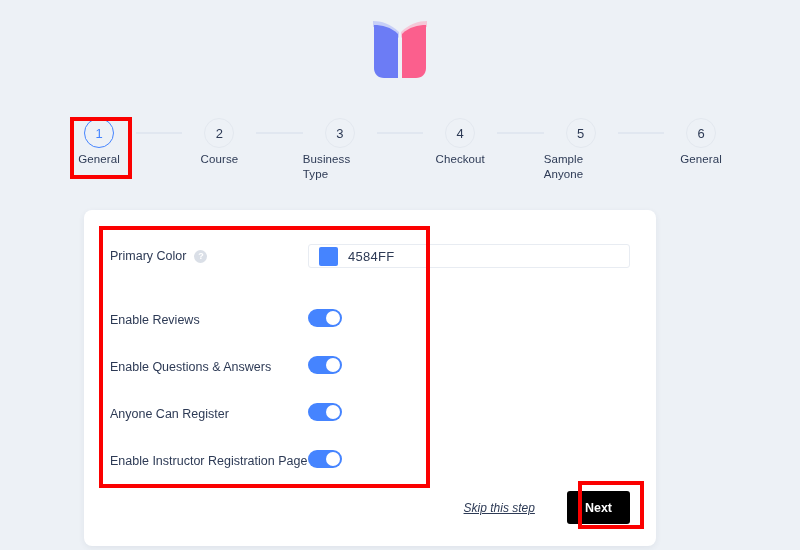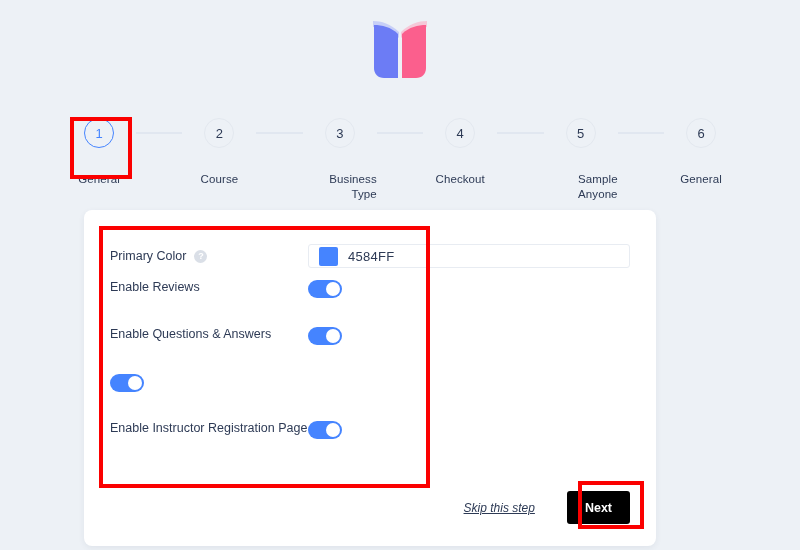--- a/index.html
+++ b/index.html
@@ -31,42 +31,42 @@
   .step-circle {
     width: 30px; height: 30px; border-radius: 50%;
     border: 1.6px solid #e3e8ef; background: #edf1f6;
     display: flex; align-items: center; justify-content: center;
     font-size: 13px; color: #2d3a55; font-weight: 400;
   }
   .step.active .step-circle {
     border-color: #4584ff; background: #edf1f6; color: #4584ff;
   }
   .step-label {
-    margin-top: 24px; font-size: 11.5px; color: #2d3a55;
-    text-align: right; line-height: 1.28; letter-spacing: .1px;
+    margin-top: 4px; font-size: 11.5px; color: #2d3a55;
+    text-align: left; line-height: 1.28; letter-spacing: .1px;
   }
   .connector {
     flex: 1 1 auto; height: 2px; background: #e1e7f0;
     margin-top: 14px; min-width: 10px;
   }
 
   
   .card {
     position: absolute; left: 84px; top: 210px;
     width: 572px; height: 336px;
     background: #ffffff; border-radius: 8px;
     box-shadow: 0 2px 6px rgba(45,58,85,.07);
   }
 
   .form {
     position: absolute; left: 26px; top: 22px; right: 26px;
   }
 
   .row {
-    display: flex; align-items: flex-start;
+    display: flex; align-items: flex-end;
     height: 47px;
   }
   .row.color-row { height: 48px; align-items: center; }
 
   .row-label {
     width: 198px; flex: 0 0 198px;
     font-size: 12.5px; color: #2d3a55;
     display: flex; align-items: center; gap: 8px;
   }
   .help-icon {
@@ -199,20 +199,21 @@
       </div>
 
       <div class="row">
         <div class="row-label">Enable Questions &amp; Answers</div>
         <div class="toggle">
           <span class="knob"></span>
         </div>
       </div>
 
       <div class="row">
+        <div class="row-label">Anyone Can Register</div>
         <div class="toggle">
           <span class="knob"></span>
         </div>
       </div>
 
       <div class="row">
         <div class="row-label">Enable Instructor Registration Page</div>
         <div class="toggle">
           <span class="knob"></span>
         </div>

